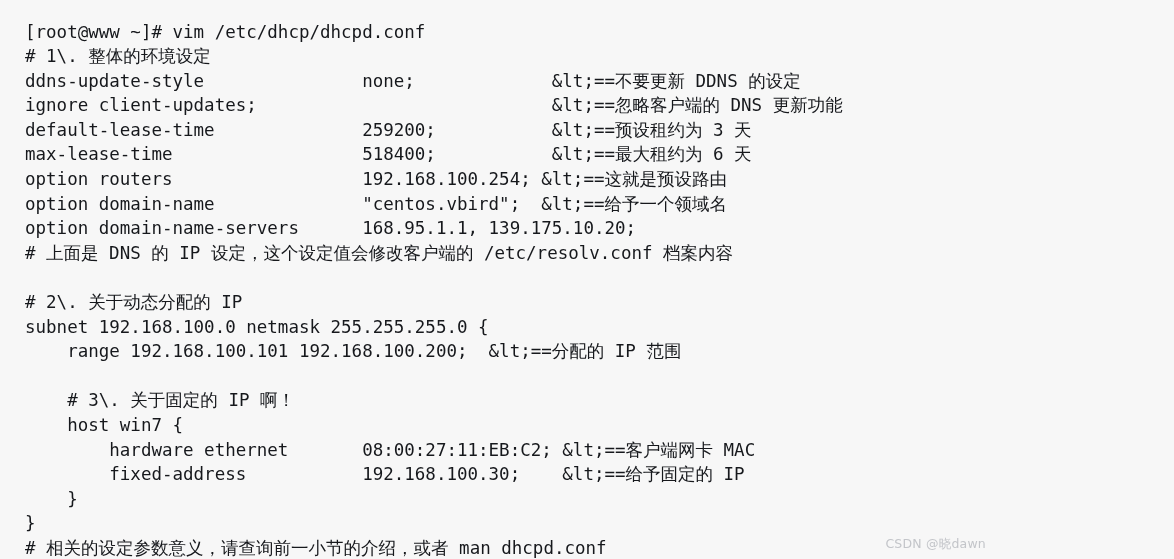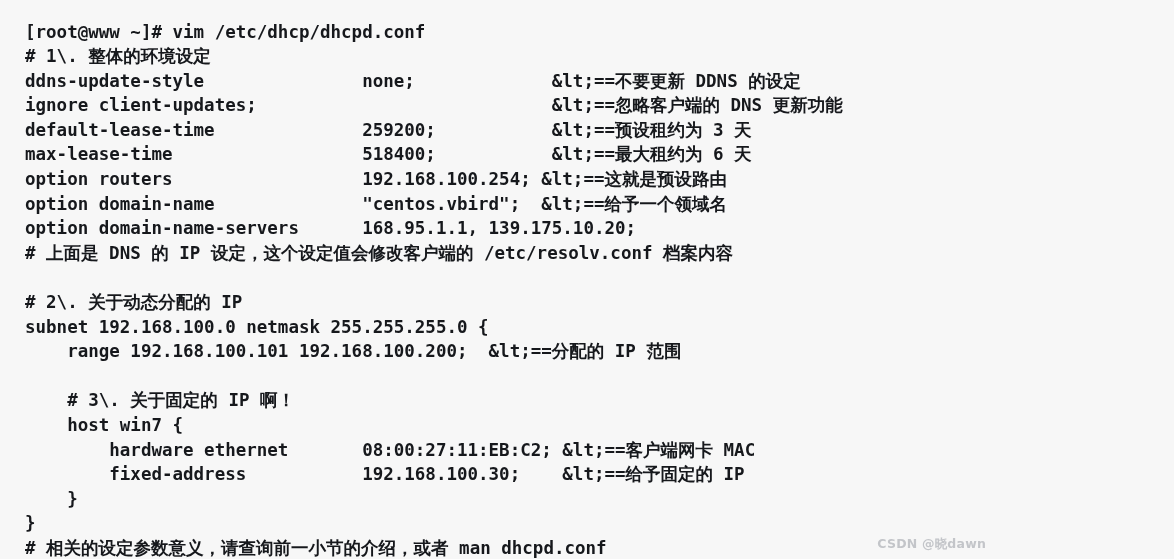--- a/index.html
+++ b/index.html
@@ -10,21 +10,20 @@
   body {
     background: #f7f7f7;
   }
   .screen {
     position: relative;
     width: 1000px;
     height: 559px;
     background: #f7f7f7;
     overflow: hidden;
     box-sizing: border-box;
-    font-weight: bold;
   }
   .terminal-text {
     position: absolute;
     left: 25px;
     top: 2px;
     right: 0;
     font-family: "DejaVu Sans Mono", "Liberation Mono", monospace;
     font-size: 17.5px;
     line-height: 24.6px;
     color: #16181c;

